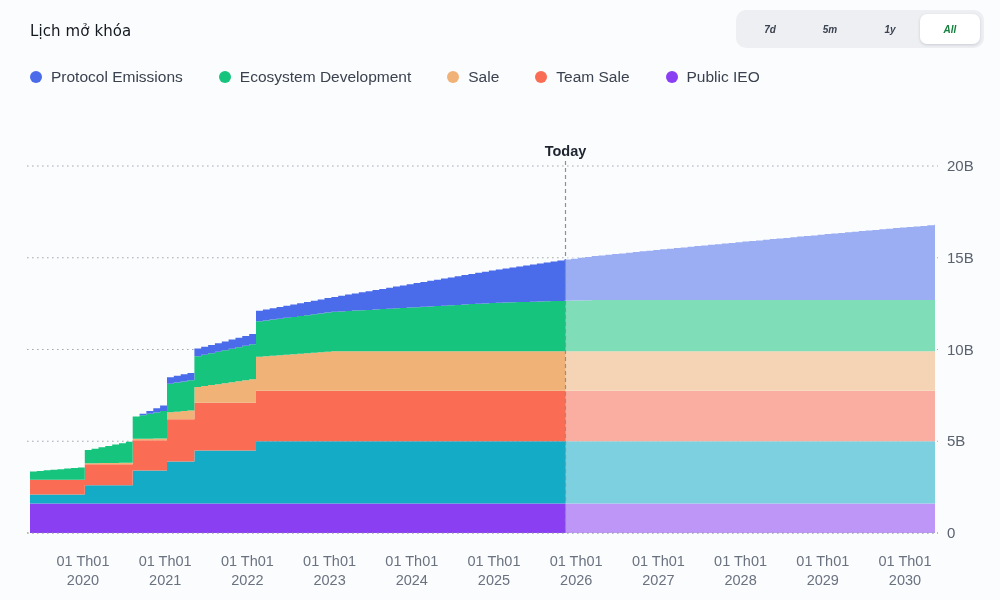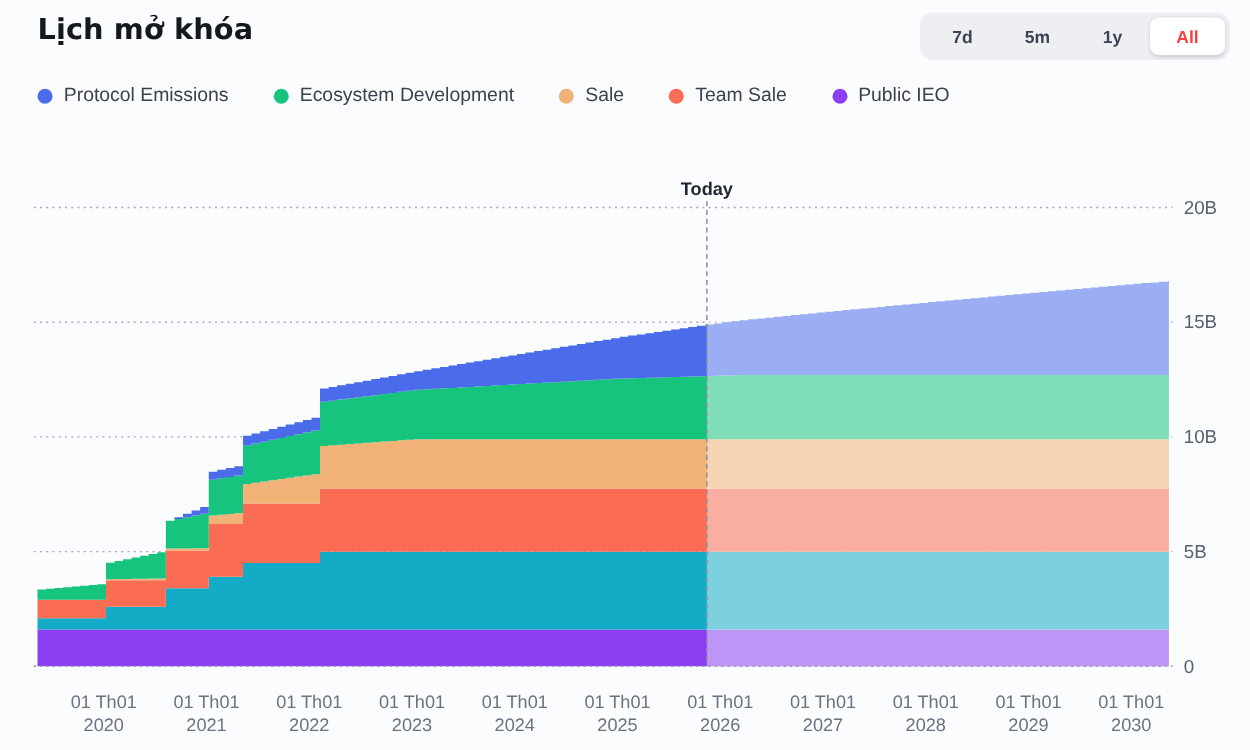--- a/index.html
+++ b/index.html
@@ -1,24 +1,24 @@
 <!DOCTYPE html>
 <html><head>
 <meta charset="utf-8">
 <style>
   html,body{margin:0;padding:0;}
   .page{position:relative;width:1000px;height:600px;background:#fbfcfd;
         font-family:"Liberation Sans",sans-serif;overflow:hidden;}
-  .title{position:absolute;left:30px;top:11px;font-family:"DejaVu Sans","Liberation Sans",sans-serif;
-         font-size:23px;font-weight:bold;color:#14181f;letter-spacing:.1px;}
+  .title{position:absolute;left:30px;top:22px;font-family:"DejaVu Sans","Liberation Sans",sans-serif;
+         font-size:15px;font-weight:normal;color:#14181f;letter-spacing:.1px;}
   .range-group{position:absolute;top:10px;right:16px;display:flex;align-items:center;
          background:#edeff3;border-radius:10px;padding:4px;height:38px;box-sizing:border-box;}
   .range-btn{width:60px;height:30px;border:none;background:transparent;border-radius:7px;
-         font-family:"Liberation Sans",sans-serif;font-size:14px;font-weight:600;color:#3c4350;cursor:pointer;}
-  .range-btn.active{background:#ffffff;box-shadow:0 1px 3px rgba(20,24,40,.16);font-weight:700;color:#ef4444;}
+         font-family:"Liberation Sans",sans-serif;font-size:10px;font-weight:600;color:#3c4350;cursor:pointer;font-style:italic;}
+  .range-btn.active{background:#ffffff;box-shadow:0 1px 3px rgba(20,24,40,.16);font-weight:700;color:#15803d;}
   .legend{position:absolute;left:30px;top:68px;width:920px;display:flex;flex-wrap:wrap;
          column-gap:46px;row-gap:11px;align-items:center;gap:36px;}
   .legend-item{display:flex;align-items:center;gap:9px;font-size:15.5px;color:#3b424f;cursor:pointer;}
   .legend-dot{width:12px;height:12px;border-radius:50%;flex:0 0 auto;}
   svg.chart{position:absolute;left:0;top:0;}
   .ylab{font-size:15px;fill:#5a6270;}
   .xlab{font-size:14.5px;fill:#6a7280;}
   .today-lab{font-size:14.5px;font-weight:bold;fill:#1e2430;}
 </style>
 </head>

